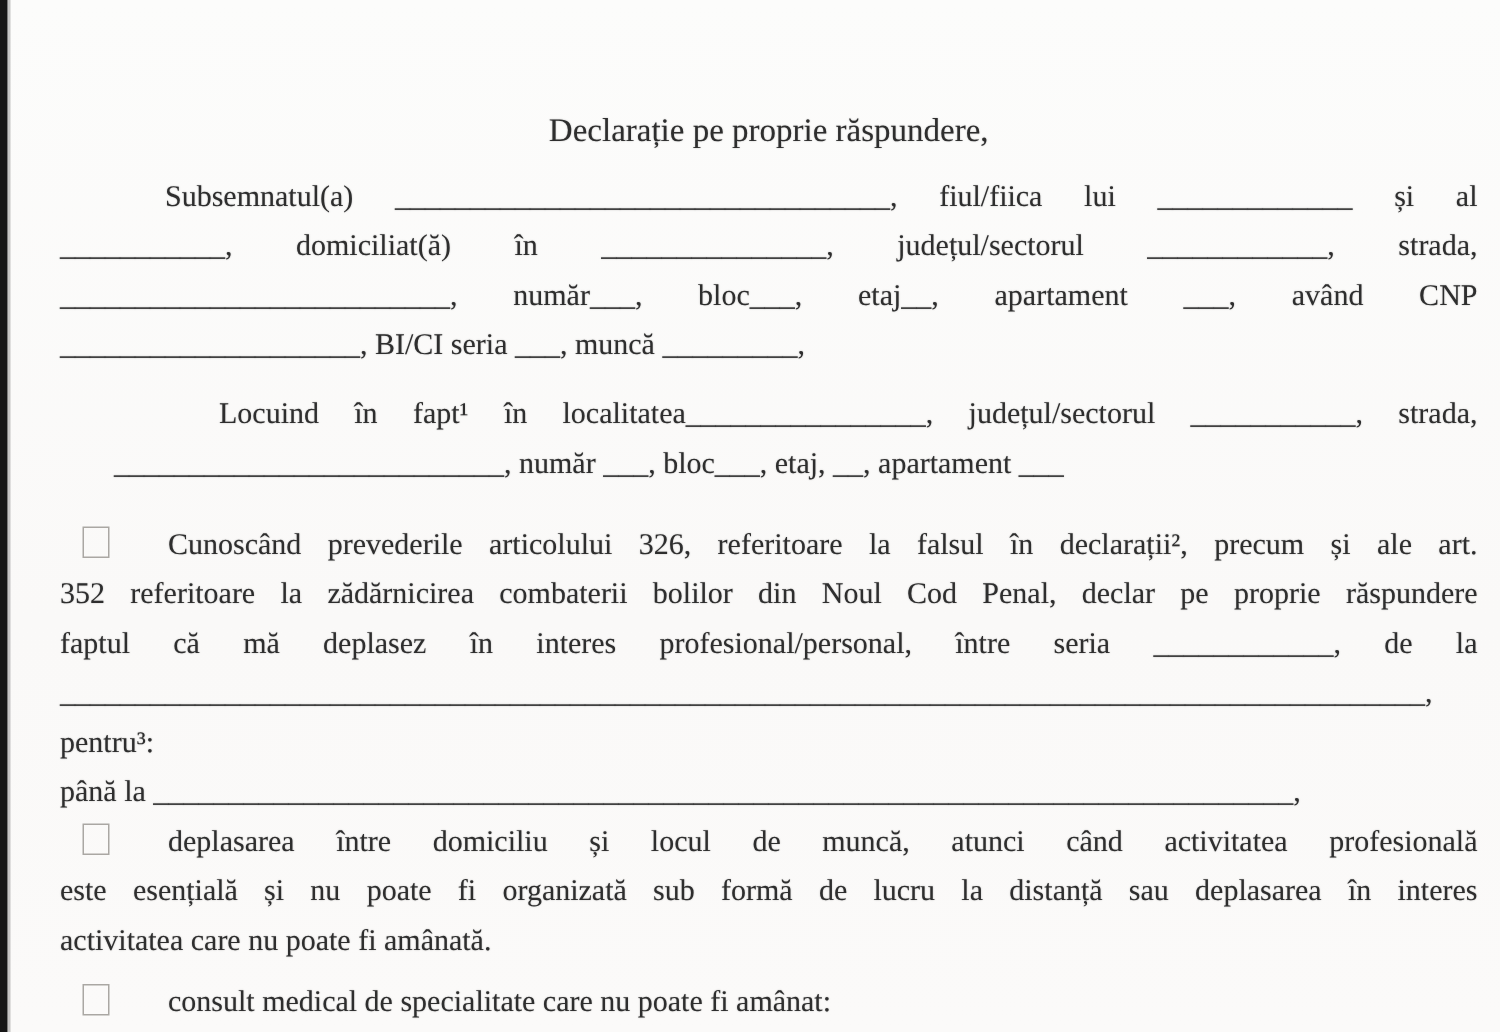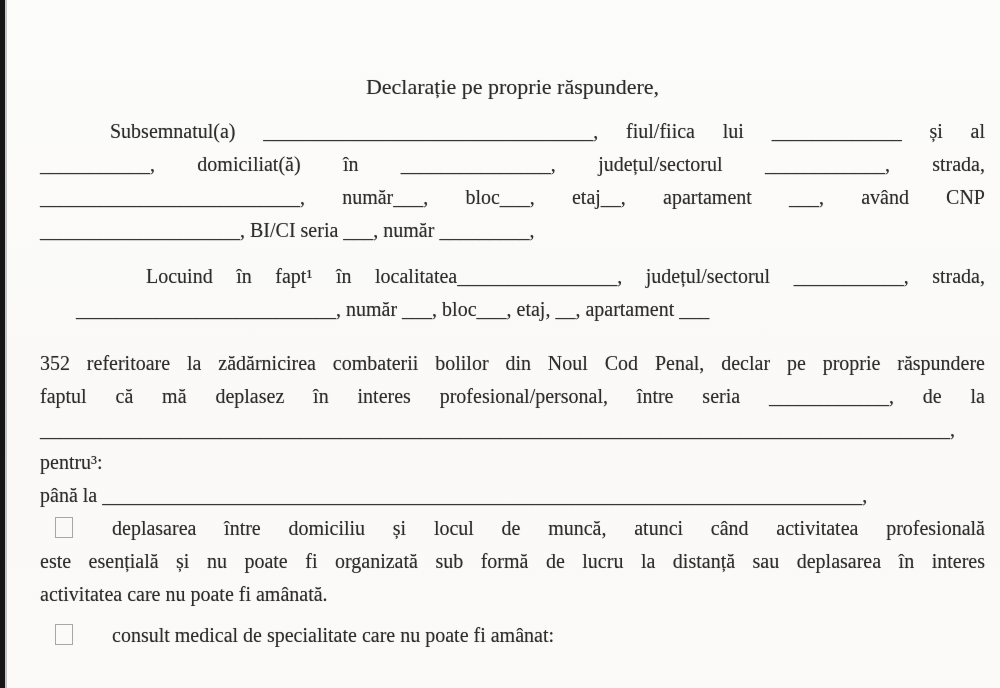--- a/index.html
+++ b/index.html
@@ -82,29 +82,32 @@
   <div class="scan-edge-soft"></div>
 
   <div class="content">
 
     <div class="doc-title">Declarație pe proprie răspundere,</div>
 
     <div class="p-identity">
       <div class="line just indent">Subsemnatul(a) _________________________________, fiul/fiica lui _____________ și al</div>
       <div class="line just">___________, domiciliat(ă) în _______________, județul/sectorul ____________, strada,</div>
       <div class="line just">__________________________, număr___, bloc___, etaj__, apartament ___, având CNP</div>
-      <div class="line">____________________, BI/CI seria ___, număr _________,</div>
+      <div class="line">____________________, BI/CI seria ___, muncă _________,</div>
     </div>
 
     <div class="p-residence">
       <div class="line just indent">Locuind în fapt¹ în localitatea________________, județul/sectorul ___________, strada,</div>
       <div class="line">__________________________, număr ___, bloc___, etaj, __, apartament ___</div>
     </div>
 
     <div class="p-declare">
+      <div class="line just">
+        <span class="checkbox"></span><span>Cunoscând prevederile articolului 326, referitoare la falsul în declarații², precum și ale art.</span>
+      </div>
       <div class="line just">352 referitoare la zădărnicirea combaterii bolilor din Noul Cod Penal, declar pe proprie răspundere</div>
       <div class="line just">faptul că mă deplasez în interes profesional/personal, între seria ____________, de la</div>
       <div class="line">___________________________________________________________________________________________,</div>
       <div class="line">pentru³:</div>
       <div class="line">până la ____________________________________________________________________________,</div>
     </div>
 
     <div class="p-work">
       <div class="line just">
         <span class="checkbox"></span><span>deplasarea între domiciliu și locul de muncă, atunci când activitatea profesională</span>

